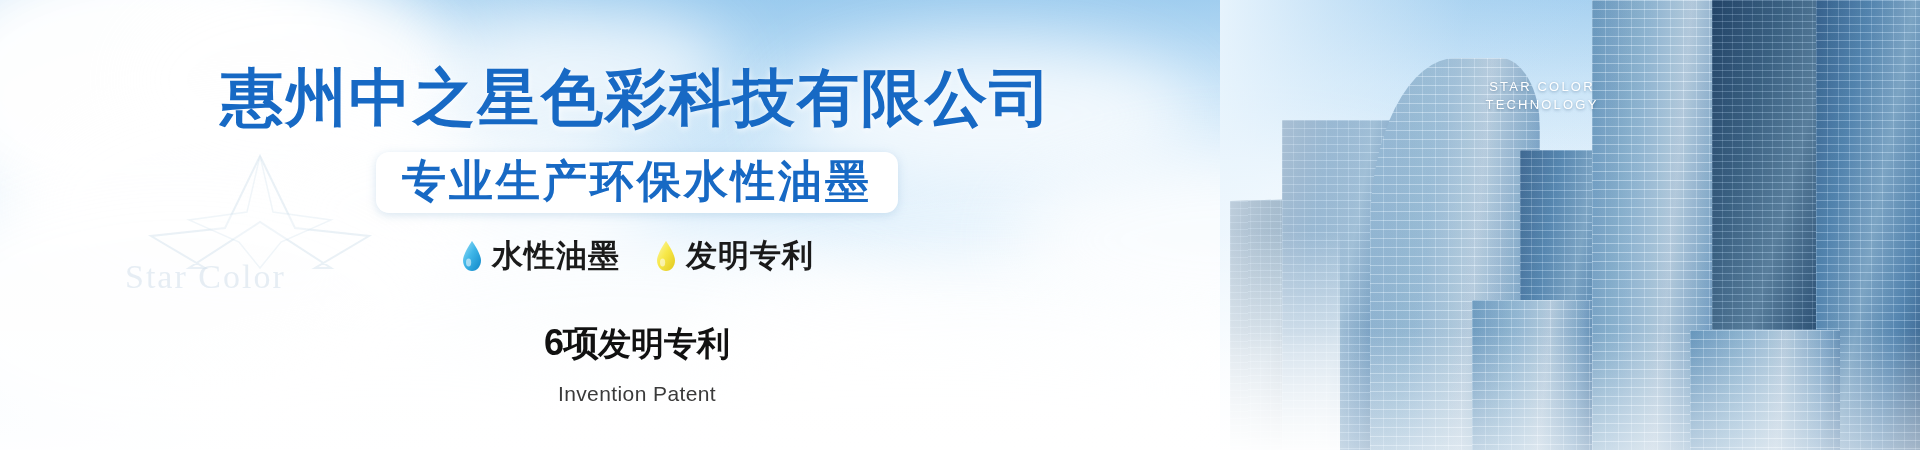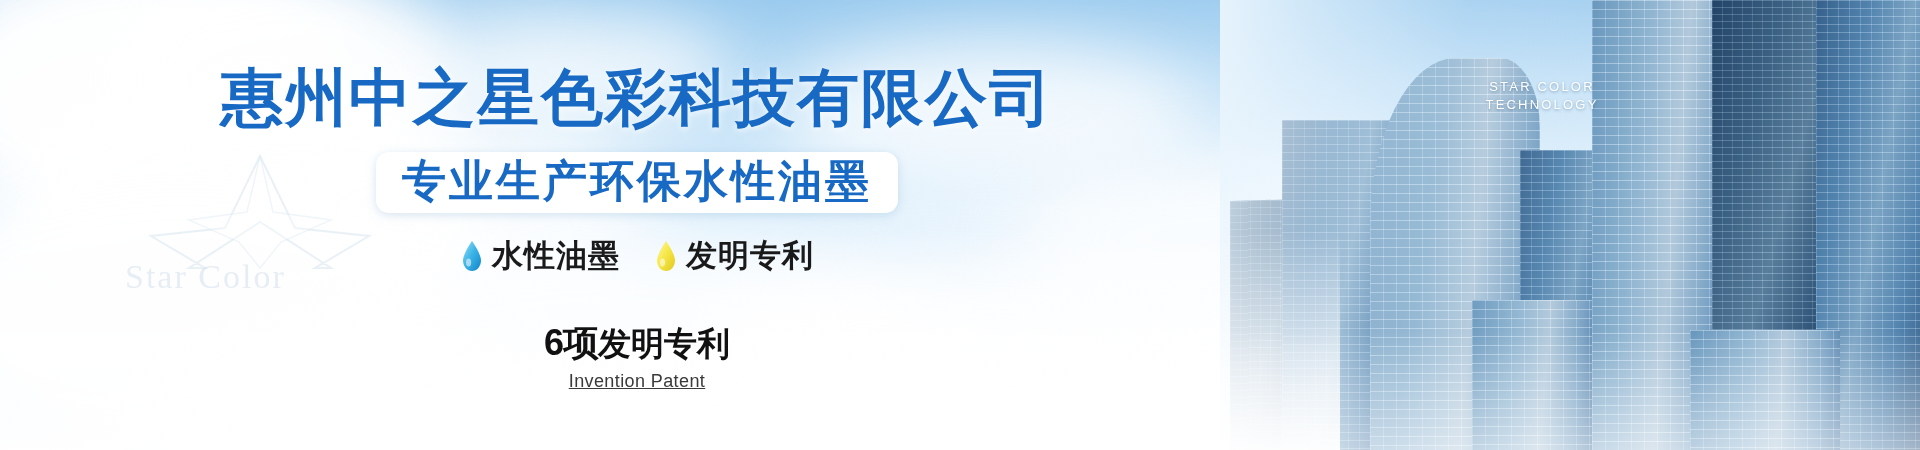--- a/index.html
+++ b/index.html
@@ -220,27 +220,26 @@
   .badge-cn .big {
     font-weight: bold;
     font-size: 36px;
     letter-spacing: -1px;
   }
   .badge-cn .small {
     font-weight: bold;
     font-size: 33px;
   }
   .badge-en {
-    margin-top: 3px;
-    font-size: 18px;
+    margin-top: 16px;
+    font-size: 21px;
     color: #3a3a3a;
     letter-spacing: 0.4px;
     line-height: 22px;
     white-space: nowrap;
-    text-decoration: underline;
   }
 </style>
 </head>
 <body>
 
 <div id="banner">
 
   <div class="sky-tint-top"></div>
   <div class="sky-tint-left"></div>
 

